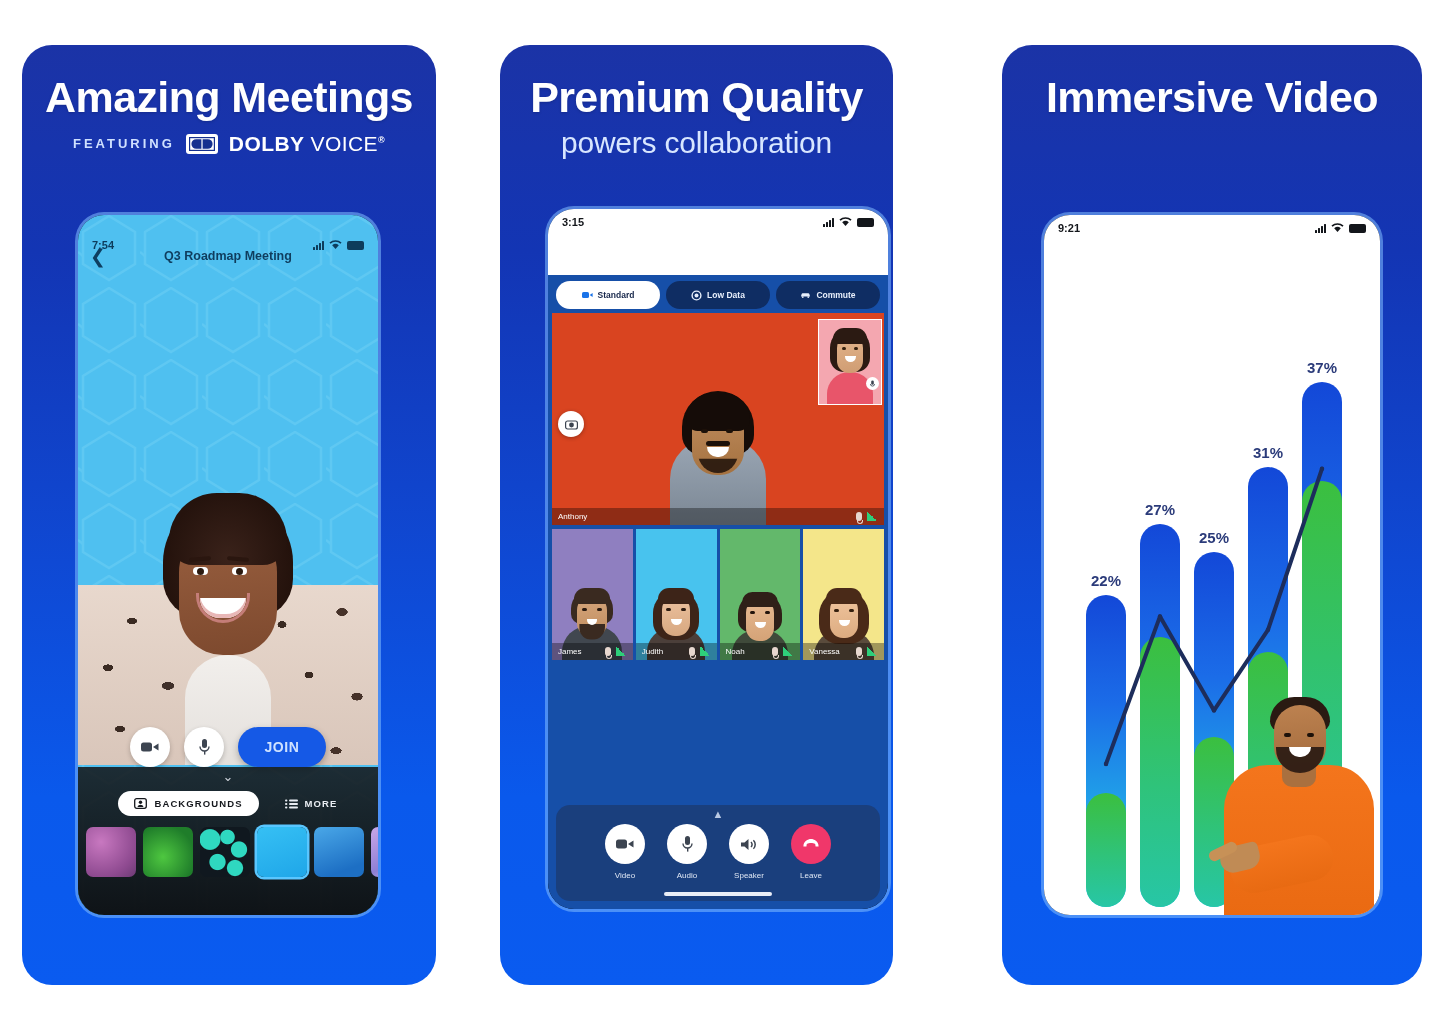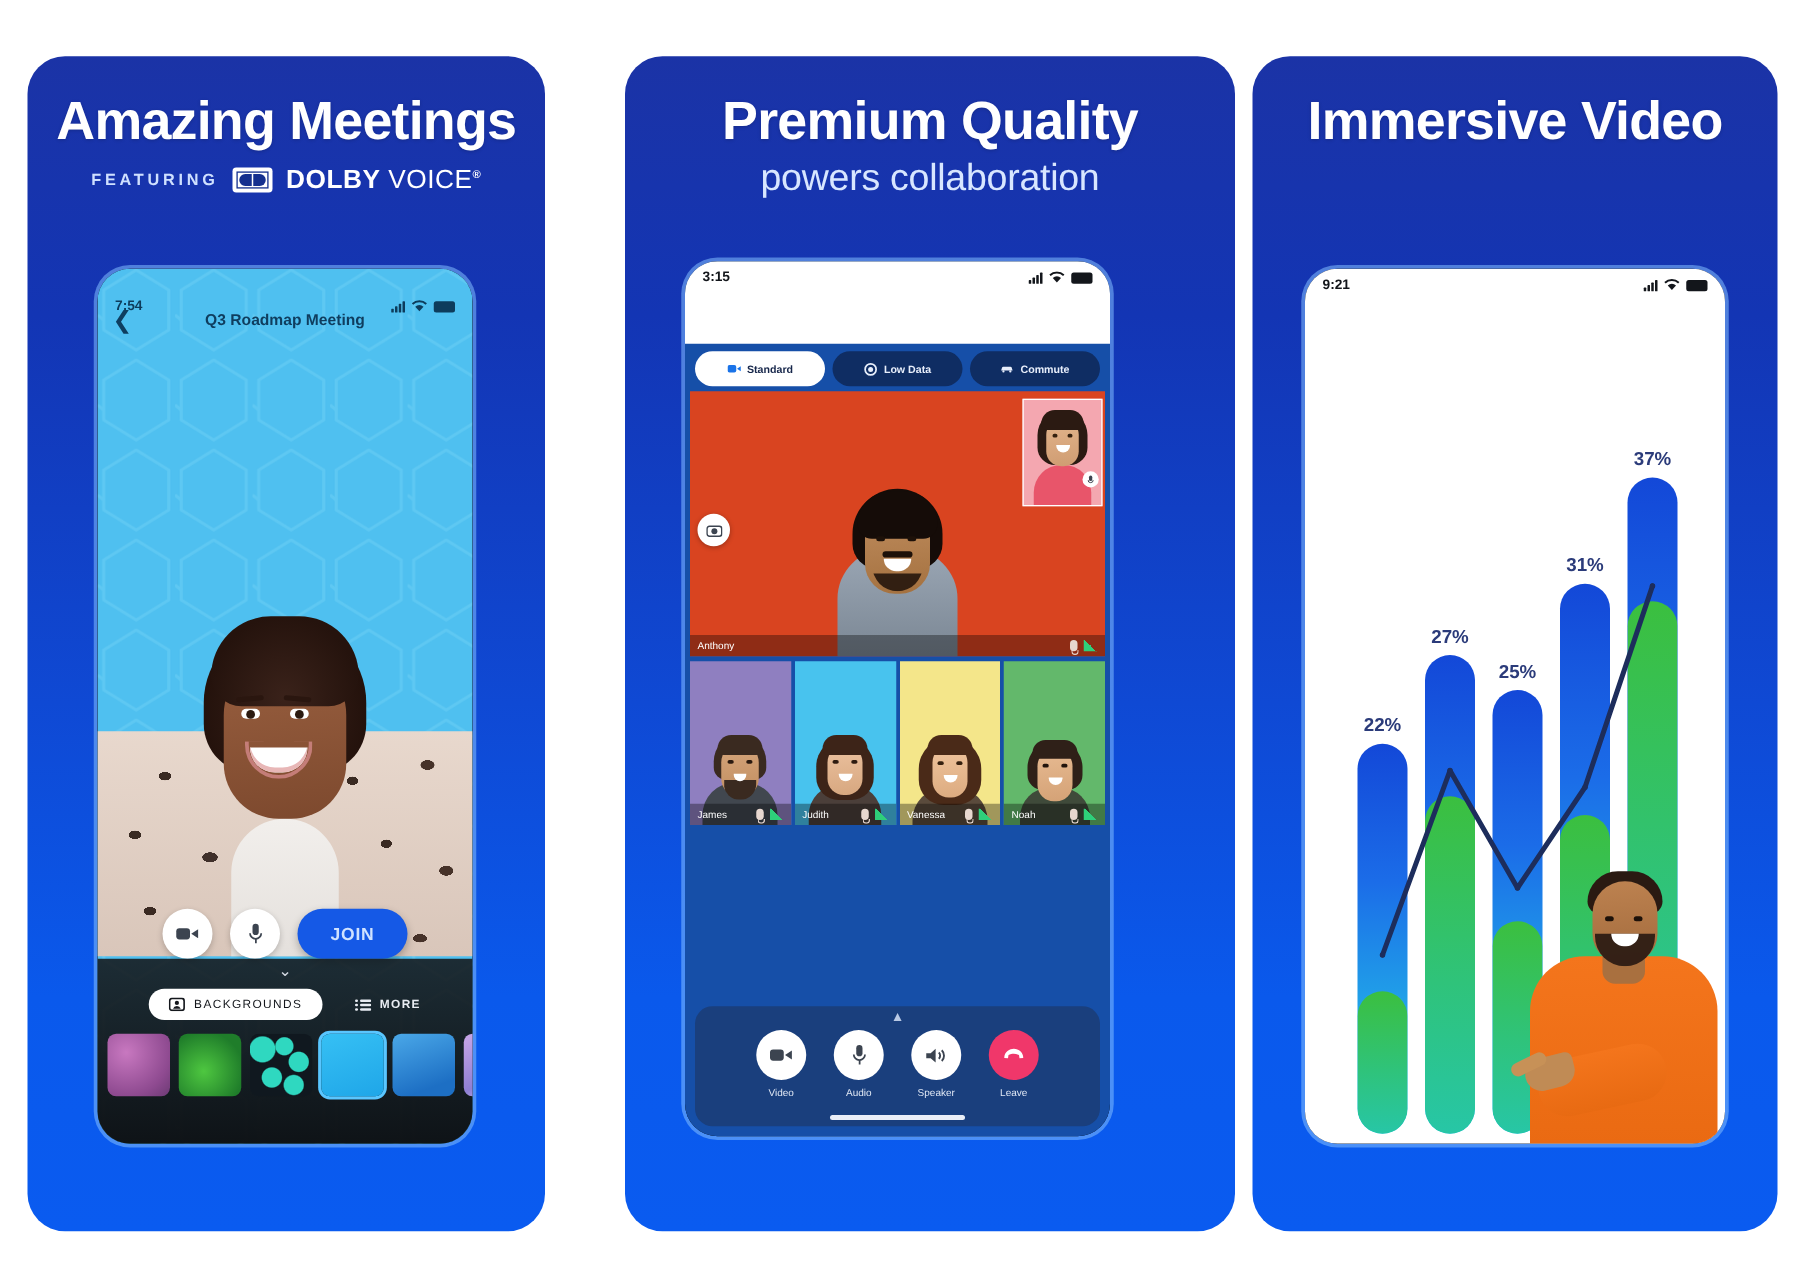--- a/index.html
+++ b/index.html
@@ -13,21 +13,21 @@
 
   
   .card {
     position: absolute;
     top: 45px; height: 940px;
     border-radius: 30px;
     background: linear-gradient(180deg, #1b33a6 0%, #1335b4 22%, #0f49d4 55%, #0a59ec 80%, #0a5bf0 100%);
     overflow: hidden;
   }
   #card-1 { left: 22px;  width: 414px; }
-  #card-2 { left: 500px; width: 488px; padding-left: 34px; }
+  #card-2 { left: 500px; width: 393px; padding-left: 34px; }
   #card-3 { left: 1002px;width: 420px; }
 
   .card-head { position: absolute; left: 0; right: 0; top: 30px; text-align: center; }
   .card-title {
     color: #fff; font-size: 43px; font-weight: bold; letter-spacing: -0.6px;
     line-height: 1.06; text-shadow: 0 1px 3px rgba(0,0,0,.18);
   }
   .card-sub {
     margin-top: 5px; color: #d8e6ff; font-size: 30px; font-weight: 400;
     letter-spacing: -0.2px;
@@ -144,21 +144,21 @@
   }
   .p1-tray {
     position: absolute; left: 0; right: 0; bottom: 0; height: 148px;
     background: linear-gradient(180deg, rgba(20,20,22,.86), rgba(12,12,14,.96));
     z-index: 9;
   }
   .tray-chev { text-align: center; color: #cfd4dd; font-size: 13px; margin-top: 3px; line-height: 1; }
   .tray-tabs { display: flex; align-items: center; justify-content: center; gap: 26px; margin-top: 8px; }
   .tab-pill {
     display: flex; align-items: center; gap: 7px; background: #fff; color: #14171c;
-    border-radius: 16px; padding: 7px 16px; font-size: 9.5px; font-weight: normal; letter-spacing: 1.1px;
+    border-radius: 16px; padding: 7px 16px; font-size: 9.5px; font-weight: bold; letter-spacing: 1.1px;
   }
   .tab-plain { display:flex; align-items:center; gap:7px; color:#e8ecf2; font-size: 9.5px; font-weight: bold; letter-spacing: 1.1px;}
   .bg-strip { display: flex; gap: 7px; margin-top: 11px; padding: 0 8px; }
   .bg-thumb { width: 50px; height: 50px; border-radius: 7px; flex: 0 0 auto; }
   .bg-thumb.sel { box-shadow: 0 0 0 2.5px #59c6ff; }
 
   
   .p2-screen { position: absolute; inset: 0; background: #164fa8; }
   .p2-head { position: absolute; top: 0; left: 0; right: 0; height: 66px; background: #fff; z-index: 7; }
   .p2-meeting { position: absolute; left: 0; right: 0; top: 28px; text-align: center; }
@@ -538,50 +538,50 @@
                 <div style="position:absolute;left:18px;top:31px;width:11px;height:6px;border-radius:0 0 7px 7px;background:#fff;"></div>
               </div>
               <div class="p2-name">
                 <span>Judith</span>
                 <span class="icons">
                     <span class="mic-ic"></span>
                     <span class="bars-ic"></span>
                   </span>
               </div>
             </div>
+            <div class="p2-cell" style="background:#63b86b;">
+              <div style="position:absolute;left:50%;bottom:0;transform:translateX(-50%);width:56px;height:30px;background:#3f4a3a;border-radius:24px 24px 0 0;"></div>
+              <div style="position:absolute;left:50%;bottom:14px;transform:translateX(-50%);width:44px;height:54px;">
+                <div style="position:absolute;left:0;top:0;width:44px;height:40px;background:#2f2018;border-radius:22px 22px 12px 12px;"></div>
+                <div style="position:absolute;left:8px;top:7px;width:28px;height:42px;background:linear-gradient(175deg,#e8bb93,#d4a276);border-radius:14px 14px 13px 13px;"></div>
+                <div style="position:absolute;left:4px;top:0;width:36px;height:15px;background:#2f2018;border-radius:18px 18px 8px 8px;"></div>
+                <div style="position:absolute;left:12px;top:19px;width:5px;height:3px;border-radius:2px;background:#22140c;"></div>
+                <div style="position:absolute;left:27px;top:19px;width:5px;height:3px;border-radius:2px;background:#22140c;"></div>
+                <div style="position:absolute;left:17px;top:30px;width:11px;height:6px;border-radius:0 0 7px 7px;background:#fff;"></div>
+              </div>
+              <div class="p2-name">
+                <span>Noah</span>
+                <span class="icons">
+                    <span class="mic-ic"></span>
+                    <span class="bars-ic"></span>
+                  </span>
+              </div>
+            </div>
             <div class="p2-cell" style="background:#f4e68a;">
               <div style="position:absolute;left:50%;bottom:0;transform:translateX(-50%);width:60px;height:30px;background:#5a4b3c;border-radius:26px 26px 0 0;"></div>
               <div style="position:absolute;left:50%;bottom:14px;transform:translateX(-50%);width:50px;height:58px;">
                 <div style="position:absolute;left:0;top:2px;width:50px;height:54px;background:#4a2a18;border-radius:25px 25px 20px 20px;"></div>
                 <div style="position:absolute;left:11px;top:8px;width:28px;height:42px;background:linear-gradient(175deg,#f0c59e,#dcab80);border-radius:14px 14px 13px 13px;"></div>
                 <div style="position:absolute;left:7px;top:0;width:36px;height:16px;background:#4a2a18;border-radius:18px 18px 8px 8px;"></div>
                 <div style="position:absolute;left:15px;top:21px;width:5px;height:3px;border-radius:2px;background:#35200f;"></div>
                 <div style="position:absolute;left:30px;top:21px;width:5px;height:3px;border-radius:2px;background:#35200f;"></div>
                 <div style="position:absolute;left:20px;top:32px;width:11px;height:6px;border-radius:0 0 7px 7px;background:#fff;"></div>
               </div>
               <div class="p2-name">
                 <span>Vanessa</span>
-                <span class="icons">
-                    <span class="mic-ic"></span>
-                    <span class="bars-ic"></span>
-                  </span>
-              </div>
-            </div>
-            <div class="p2-cell" style="background:#63b86b;">
-              <div style="position:absolute;left:50%;bottom:0;transform:translateX(-50%);width:56px;height:30px;background:#3f4a3a;border-radius:24px 24px 0 0;"></div>
-              <div style="position:absolute;left:50%;bottom:14px;transform:translateX(-50%);width:44px;height:54px;">
-                <div style="position:absolute;left:0;top:0;width:44px;height:40px;background:#2f2018;border-radius:22px 22px 12px 12px;"></div>
-                <div style="position:absolute;left:8px;top:7px;width:28px;height:42px;background:linear-gradient(175deg,#e8bb93,#d4a276);border-radius:14px 14px 13px 13px;"></div>
-                <div style="position:absolute;left:4px;top:0;width:36px;height:15px;background:#2f2018;border-radius:18px 18px 8px 8px;"></div>
-                <div style="position:absolute;left:12px;top:19px;width:5px;height:3px;border-radius:2px;background:#22140c;"></div>
-                <div style="position:absolute;left:27px;top:19px;width:5px;height:3px;border-radius:2px;background:#22140c;"></div>
-                <div style="position:absolute;left:17px;top:30px;width:11px;height:6px;border-radius:0 0 7px 7px;background:#fff;"></div>
-              </div>
-              <div class="p2-name">
-                <span>Noah</span>
                 <span class="icons">
                     <span class="mic-ic"></span>
                     <span class="bars-ic"></span>
                   </span>
               </div>
             </div>
           </div>
         </div>
 
         <div class="p2-bar">

